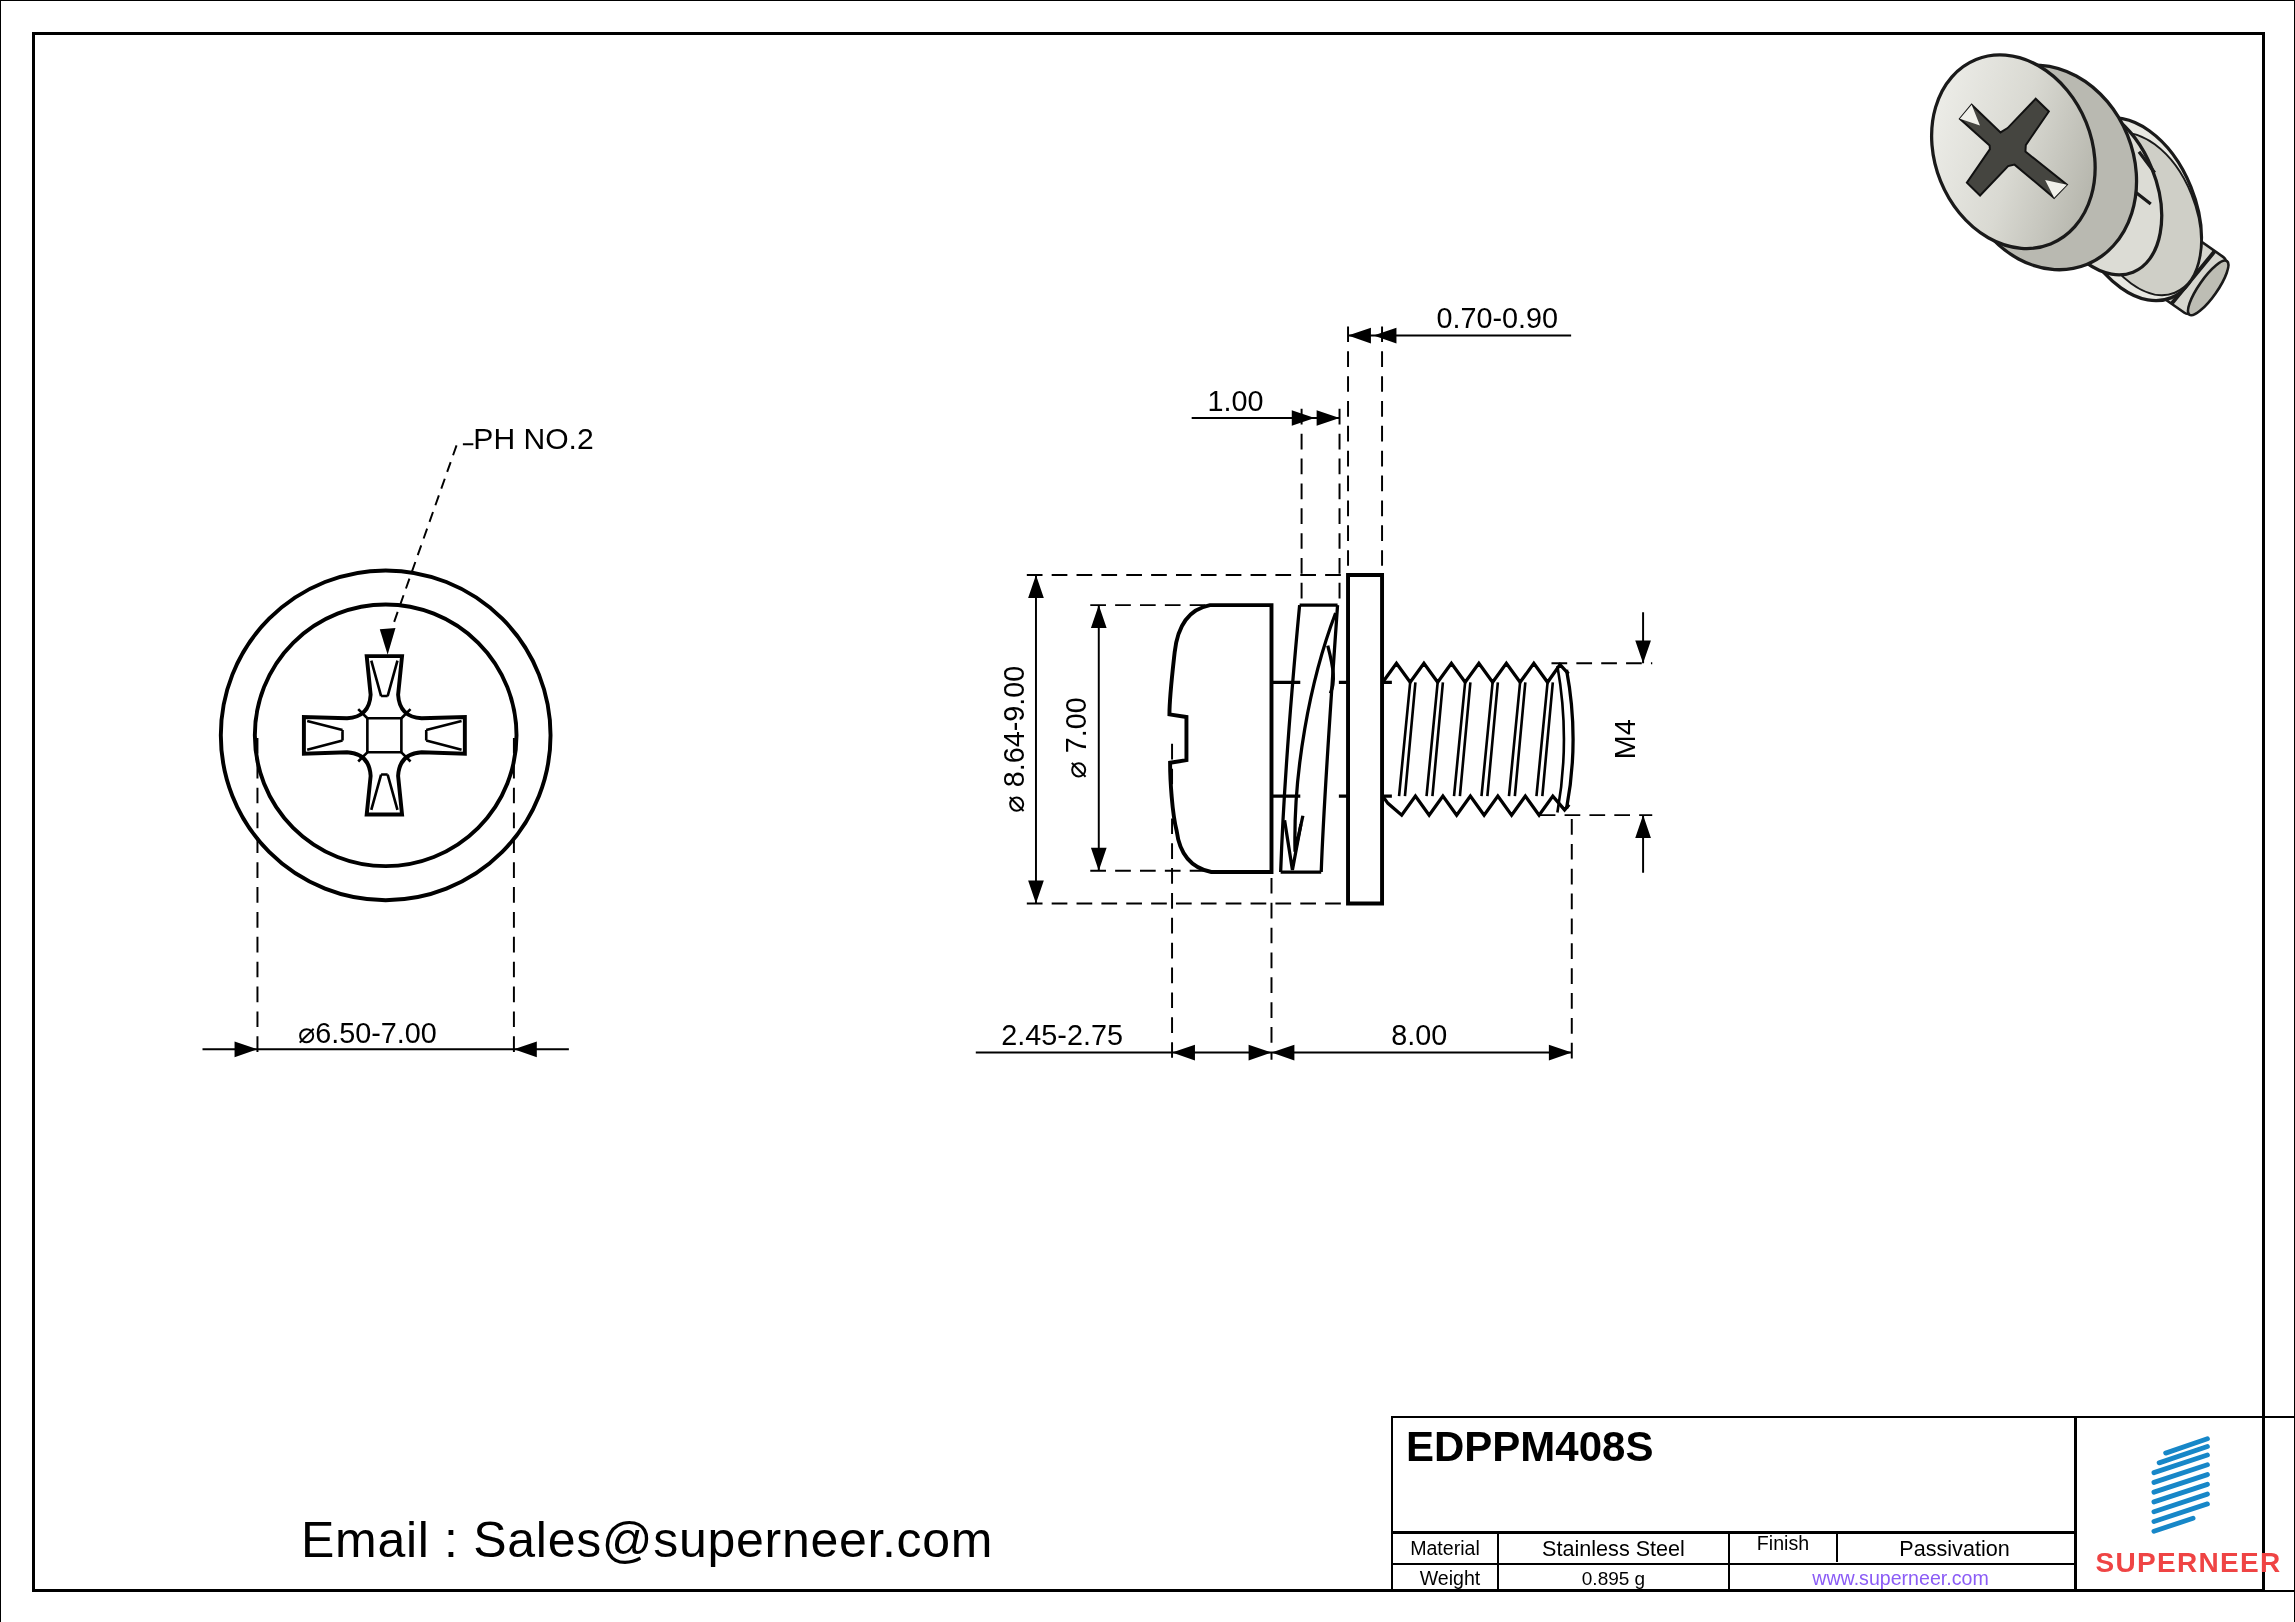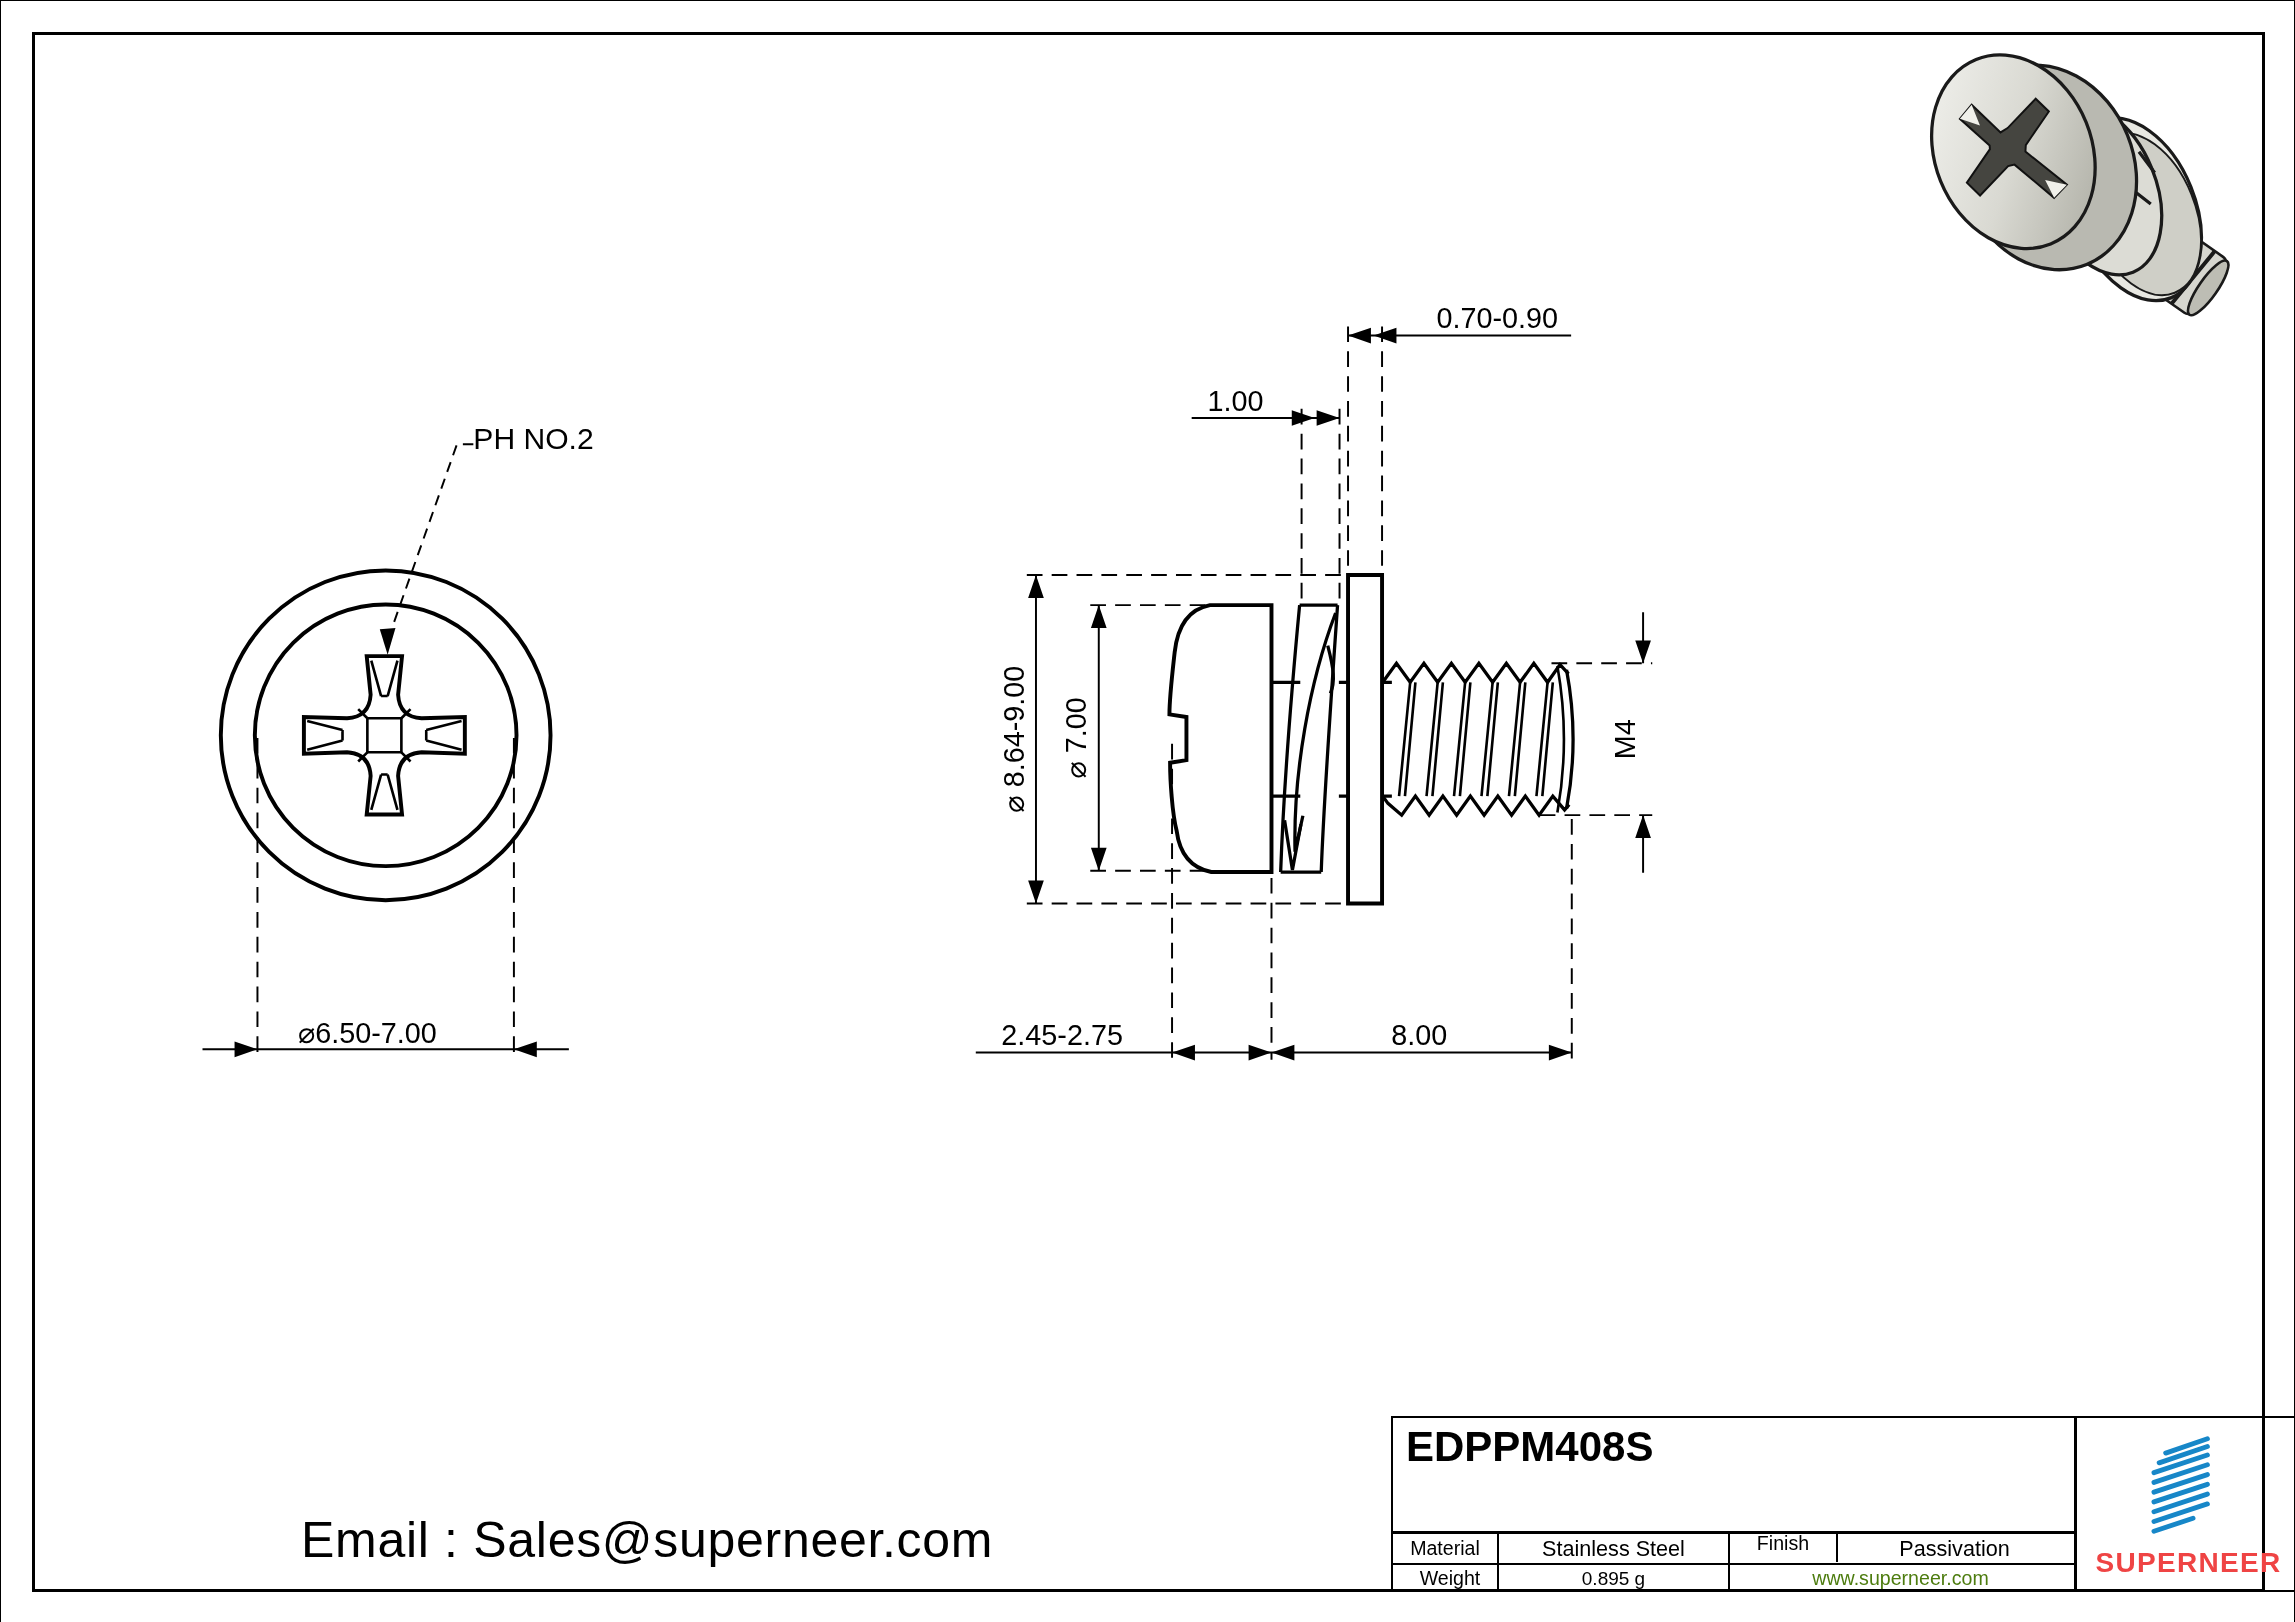--- a/index.html
+++ b/index.html
@@ -10,21 +10,21 @@
   svg text{font-family:"Liberation Sans","DejaVu Sans",sans-serif;fill:#000;}
   .dimtxt{font-size:44px;}
   .lbltxt{font-size:46px;}
   
   .tb{left:1352px;top:1415px;width:912px;height:176px;border:2.6px solid #000;box-sizing:border-box;margin-left:38px;}
   .tb .line{background:#000;position:absolute;}
   .partno{position:absolute;left:13px;top:5.2px;font-size:42px;font-weight:700;letter-spacing:0px;white-space:nowrap;}
   .desc{position:absolute;left:13px;top:58px;font-size:18.3px;line-height:25px;white-space:nowrap;}
   .cell{position:absolute;display:flex;align-items:center;justify-content:center;white-space:nowrap;}
   .cl{font-size:19.6px;} .cv{font-size:21.6px;border-radius:9px;}
-  .site{font-size:19.6px;color:#4d7c0f;}
+  .site{font-size:19.6px;color:#8b5cf6;}
   .logoArea{position:absolute;left:681px;top:0;width:229px;height:171px;}
   .brand{position:absolute;bottom:10.5px;width:100%;text-align:center;font-size:28px;font-weight:700;color:#ef4444;letter-spacing:1.3px;}
   .email{left:300px;top:1510px;font-size:50px;letter-spacing:0.7px;white-space:nowrap;}
 </style>
 </head>
 <body>
 
 <div class="page">
 
   <div class="abs frame"></div>

